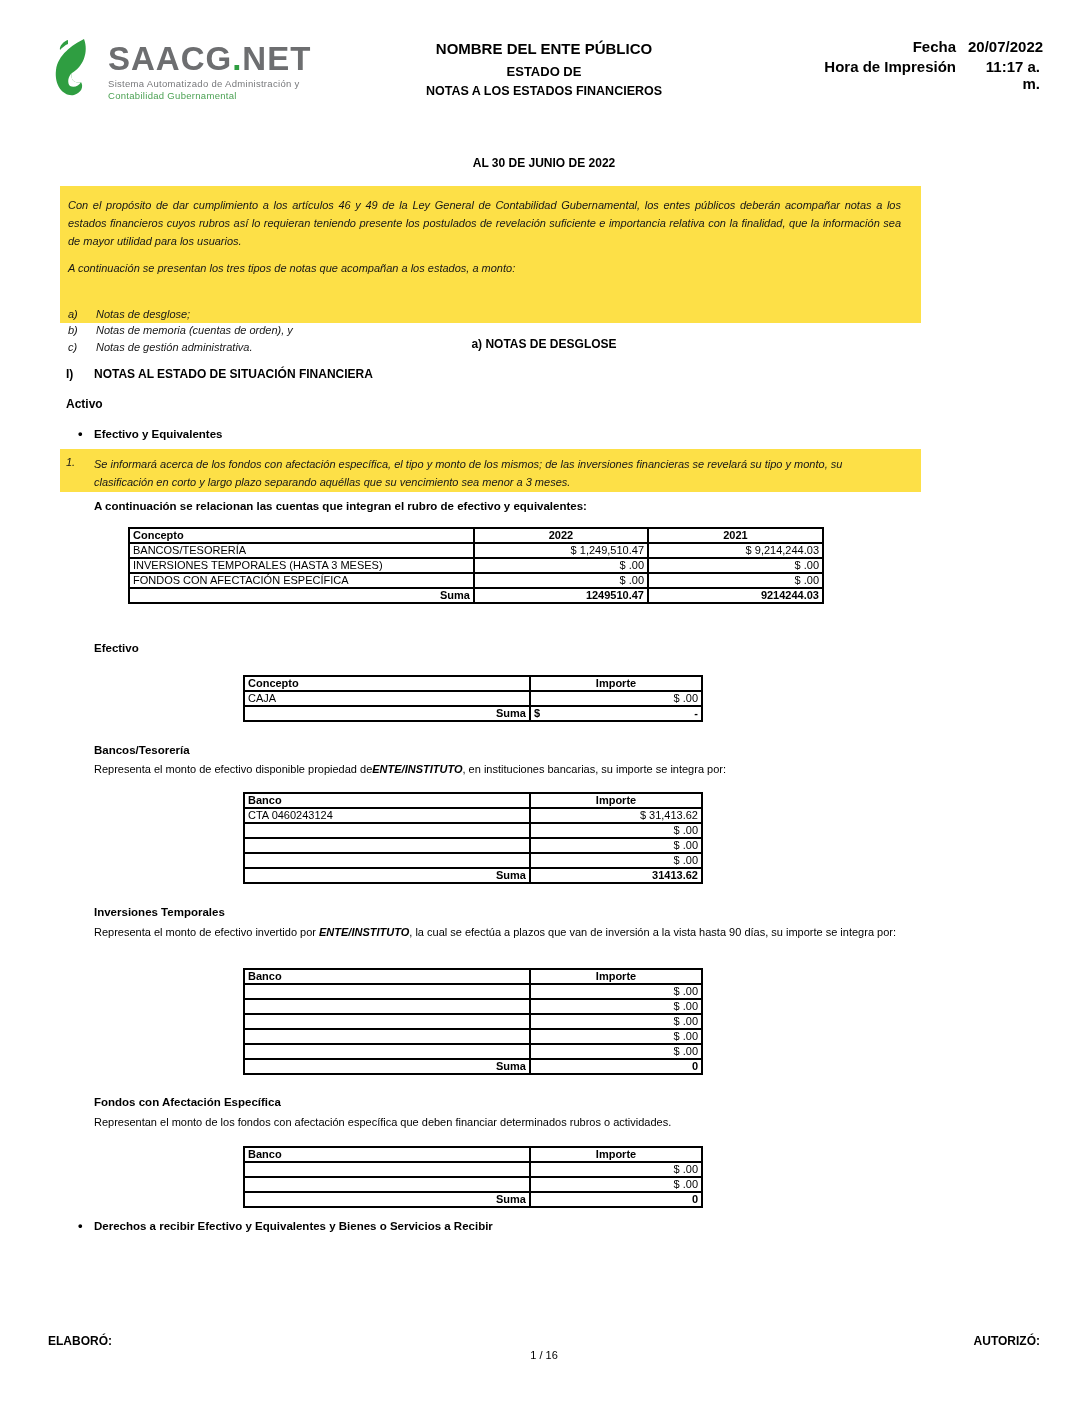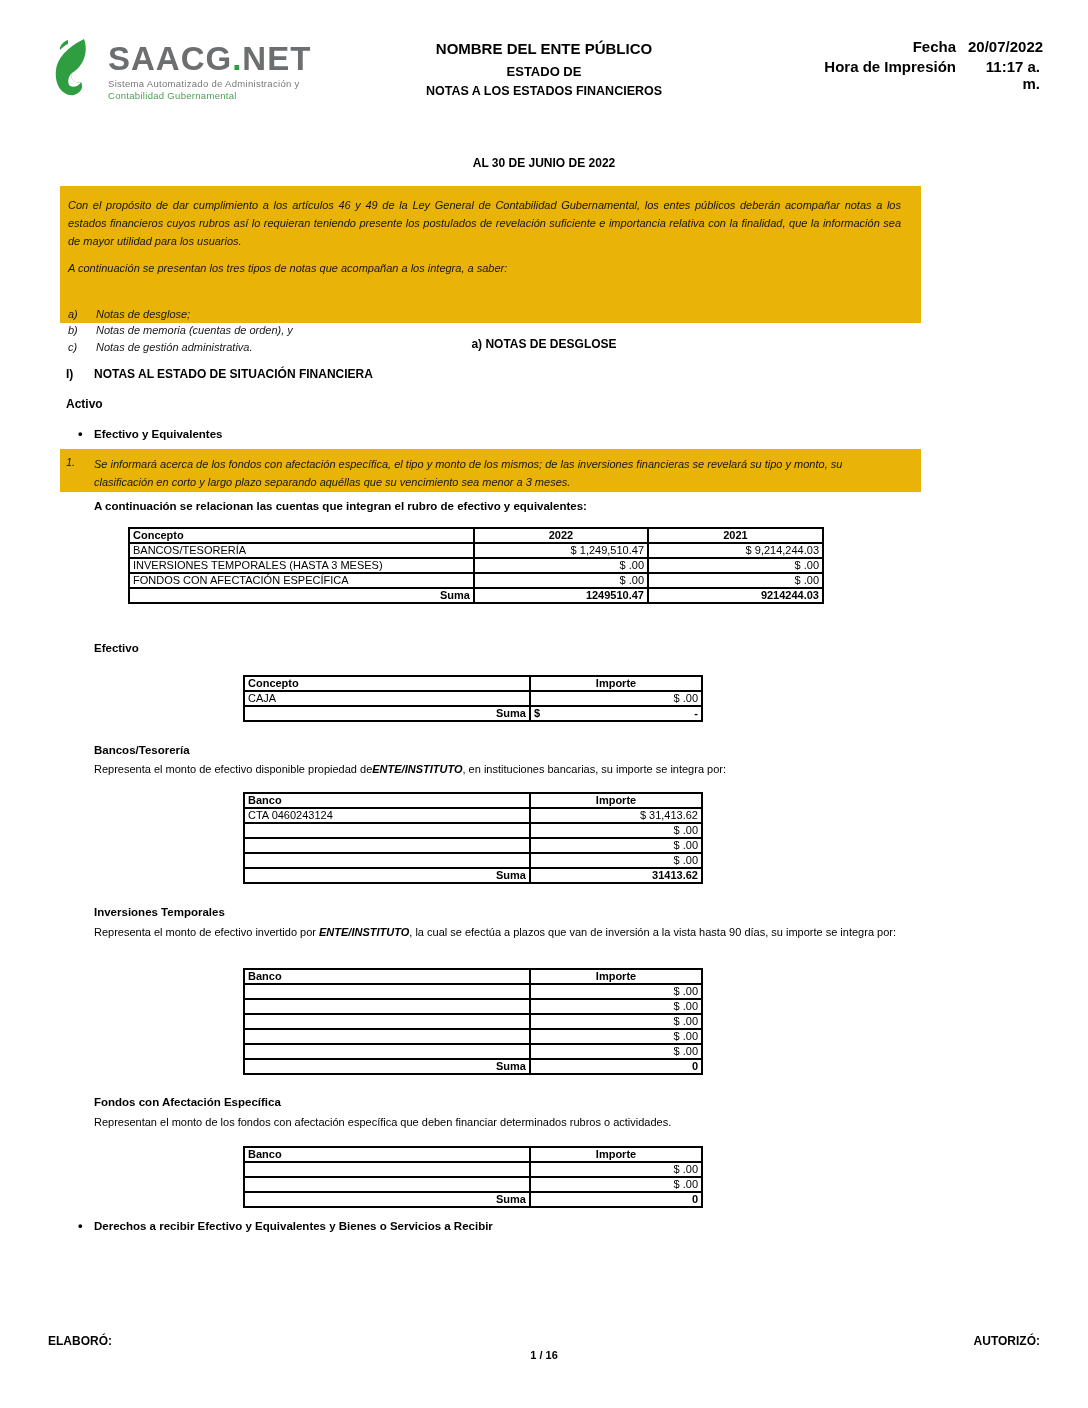--- a/index.html
+++ b/index.html
@@ -33,21 +33,21 @@
     position: absolute; top: 38px; right: 48px;
     display: grid; grid-template-columns: auto 72px; column-gap: 12px; row-gap: 3px;
     font-size: 15px; font-weight: bold;
   }
   .print-info .lbl { text-align: right; }
   .print-info .val { text-align: right; }
 
   .period-title { position: absolute; top: 156px; left: 0; width: 100%; text-align: center; font-weight: bold; font-size: 12px; }
 
   
-  .note-box { position: absolute; left: 60px; width: 861px; background: #eab308; font-style: italic; font-size: 11px; color: #161616; }
+  .note-box { position: absolute; left: 60px; width: 861px; background: #fde047; font-style: italic; font-size: 11px; color: #161616; }
   .note-box.box1 { top: 186px; height: 137px; padding: 10px 20px 6px 8px; }
   .note-box.box1 .p1 { text-align: justify; line-height: 1.65; margin-bottom: 10px; }
   .note-box.box1 .p2 { line-height: 1.5; margin-bottom: 29px; }
   .abc-row { display: flex; line-height: 16.5px; }
   .abc-row .k { width: 28px; flex: 0 0 auto; }
 
   .note-box.box2 { top: 449px; height: 43px; padding: 7px 20px 0 6px; display: flex; }
   .note-box.box2 .num { width: 28px; flex: 0 0 auto; }
   .note-box.box2 .txt { line-height: 1.6; }
 
@@ -73,21 +73,21 @@
 
   .t1 { left: 128px; top: 527px; width: 694px; }
   .t2 { left: 243px; top: 675px; width: 458px; }
   .t3 { left: 243px; top: 792px; width: 458px; }
   .t4 { left: 243px; top: 968px; width: 458px; }
   .t5 { left: 243px; top: 1146px; width: 458px; }
 
   
   .foot-left  { position: absolute; left: 48px;  top: 1334px; font-weight: bold; font-size: 12px; }
   .foot-right { position: absolute; right: 48px; top: 1334px; font-weight: bold; font-size: 12px; }
-  .page-num   { position: absolute; left: 0; width: 100%; top: 1349px; text-align: center; font-size: 11px; font-weight: bold; }
+  .page-num   { position: absolute; left: 0; width: 100%; top: 1349px; text-align: center; font-size: 11px; }
 </style>
 </head>
 <body>
 
 <div class="page">
 
   <div class="logo">
     <svg class="logo-icon" viewBox="0 0 58 62" xmlns="http://www.w3.org/2000/svg">
       <path d="M22,4 C18,5 13,10 14,14 C16,12 19,9 22,8 Z" fill="#2f9e41"></path>
       <path d="M38,3 C26,9 12,19 10,34 C8,50 18,61 28,59 C35,57 38,51 35,46 C29,48 24,44 26,37 C37,31 43,16 38,3 Z" fill="#2f9e41"></path>
@@ -108,21 +108,21 @@
     <div class="lbl">Fecha</div>
     <div class="val">20/07/2022</div>
     <div class="lbl">Hora de Impresión</div>
     <div class="val">11:17 a. m.</div>
   </div>
 
   <div class="period-title">AL 30 DE JUNIO DE 2022</div>
 
   <div class="note-box box1">
     <div class="p1">Con el propósito de dar cumplimiento a los artículos 46 y 49 de la Ley General de Contabilidad Gubernamental, los entes públicos deberán acompañar notas a los estados financieros cuyos rubros así lo requieran teniendo presente los postulados de revelación suficiente e importancia relativa con la finalidad, que la información sea de mayor utilidad para los usuarios.</div>
-    <div class="p2">A continuación se presentan los tres tipos de notas que acompañan a los integra, a saber:</div>
+    <div class="p2">A continuación se presentan los tres tipos de notas que acompañan a los estados, a monto:</div>
     <div class="abc-row">
       <span class="k">a)</span>
       <span>Notas de desglose;</span>
     </div>
     <div class="abc-row">
       <span class="k">b)</span>
       <span>Notas de memoria (cuentas de orden), y</span>
     </div>
     <div class="abc-row">
       <span class="k">c)</span>

